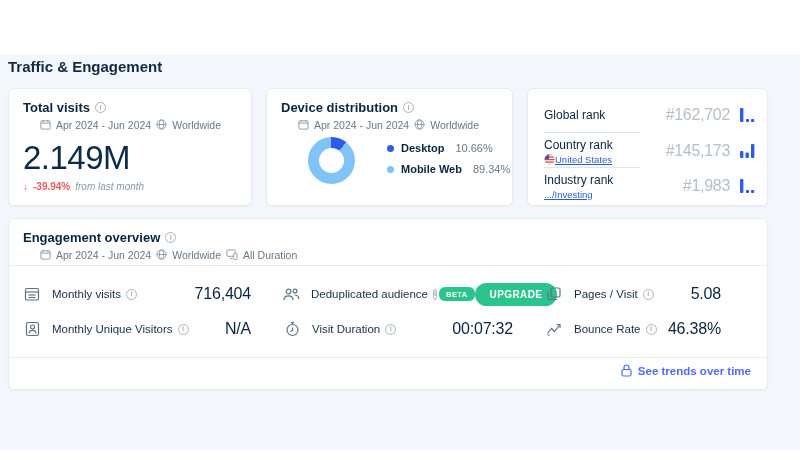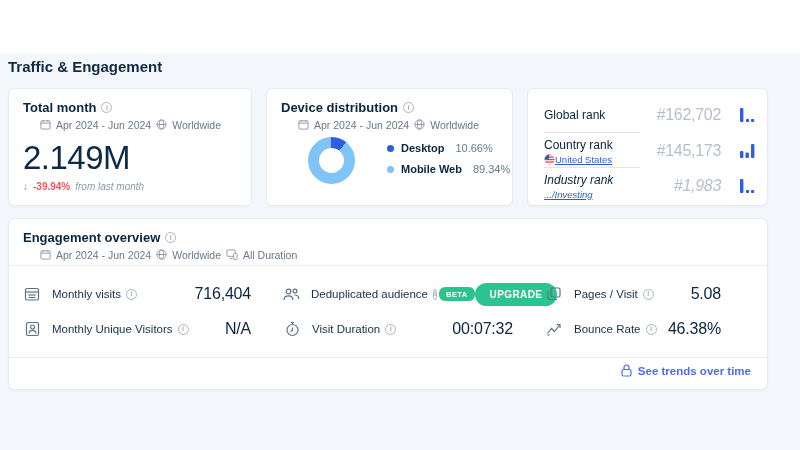--- a/index.html
+++ b/index.html
@@ -50,21 +50,21 @@
   .legend-dot { width:7px; height:7px; border-radius:50%; }
   .legend-label { color:#092540; font-weight:600; }
   .legend-value { color:#67798a; margin-left:4px; }
 
   
   .rank-row { position:absolute; left:16px; right:12px; display:flex; justify-content:space-between;
     align-items:center; }
   .rank-label { font-size:12px; color:#092540; font-weight:500; }
   .rank-sub { display:flex; align-items:center; gap:0; margin-top:2px; }
   .rank-link { font-size:9.5px; color:#2e5bda; text-decoration:underline; cursor:pointer; }
-  .rank-value-wrap { display:flex; align-items:center; gap:19px; }
+  .rank-value-wrap { display:flex; align-items:center; gap:10px; }
   .rank-value { font-size:16px; color:#b5bfc9; font-weight:400; letter-spacing:-0.3px; }
   .rank-divider { position:absolute; left:16px; width:96px; height:1px; background:#dfe5ea; }
 
   
   .eng-divider { position:absolute; left:0; right:0; height:1px; background:#e9edf0; }
   .cell { position:absolute; display:flex; align-items:center; height:26px; }
   .micon { display:inline-flex; width:18px; justify-content:center; margin-right:11px; }
   .mlabel { font-size:11.5px; color:#14304b; margin-right:5px; white-space:nowrap; }
   .spacer { flex:1; }
   .mvalue { font-size:16px; font-weight:500; color:#092540; letter-spacing:-0.2px; }
@@ -76,21 +76,21 @@
     gap:6px; font-size:11.5px; font-weight:700; color:#4f6bf8; cursor:pointer; }
 </style>
 </head>
 <body>
 
 <div class="content-bg"></div>
 <h1 class="page-title">Traffic &amp; Engagement</h1>
 
 <section class="card" id="card-total">
   <div class="card-head">
-    <span class="card-title">Total month</span>
+    <span class="card-title">Total visits</span>
     <span class="info-i"></span>
   </div>
   <div class="meta-row">
     <svg width="11" height="11" viewBox="0 0 12 12" fill="none" stroke="#8a97a6" stroke-width="1">
         <rect x="1" y="2" width="10" height="9" rx="1"></rect>
         <line x1="1" y1="4.5" x2="11" y2="4.5"></line>
         <line x1="3.5" y1="1" x2="3.5" y2="3"></line>
         <line x1="8.5" y1="1" x2="8.5" y2="3"></line>
       </svg>
     <span>Apr 2024 - Jun 2024</span>
@@ -187,21 +187,21 @@
     <div class="rank-value-wrap">
       <span class="rank-value">#145,173</span>
       <svg width="15" height="14" viewBox="0 0 15 14" fill="#2E5CE6">
           <rect x="0" y="7" width="3.4" height="7" rx="1"></rect>
           <rect x="5.5" y="8.5" width="3.4" height="5.5" rx="1"></rect>
           <rect x="11" y="0" width="3.4" height="14" rx="1"></rect>
         </svg>
     </div>
   </div>
   <div class="rank-divider" style="top:78px;"></div>
-  <div class="rank-row" style="top:82px; height:30px;font-style:italic;">
+  <div class="rank-row" style="top:82px; height:30px;">
     <div>
       <div class="rank-label">Industry rank</div>
       <div class="rank-sub">
         <a class="rank-link">.../Investing</a>
       </div>
     </div>
     <div class="rank-value-wrap">
       <span class="rank-value">#1,983</span>
       <svg width="15" height="14" viewBox="0 0 15 14" fill="#2E5CE6">
           <rect x="0" y="0" width="3.4" height="14" rx="1"></rect>

